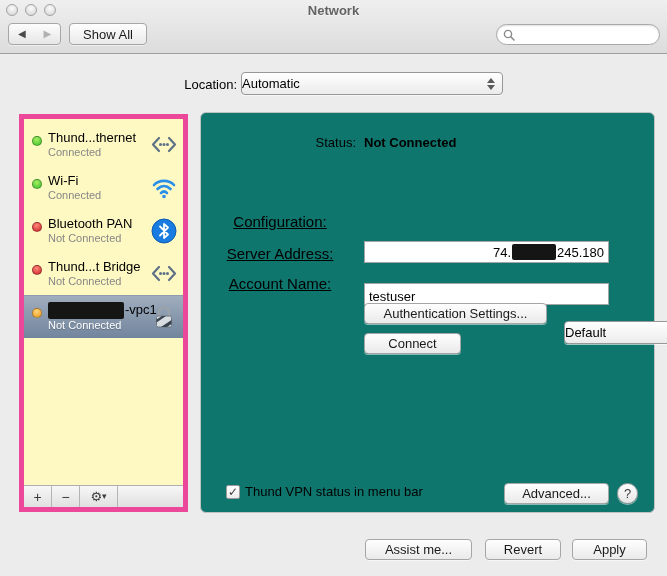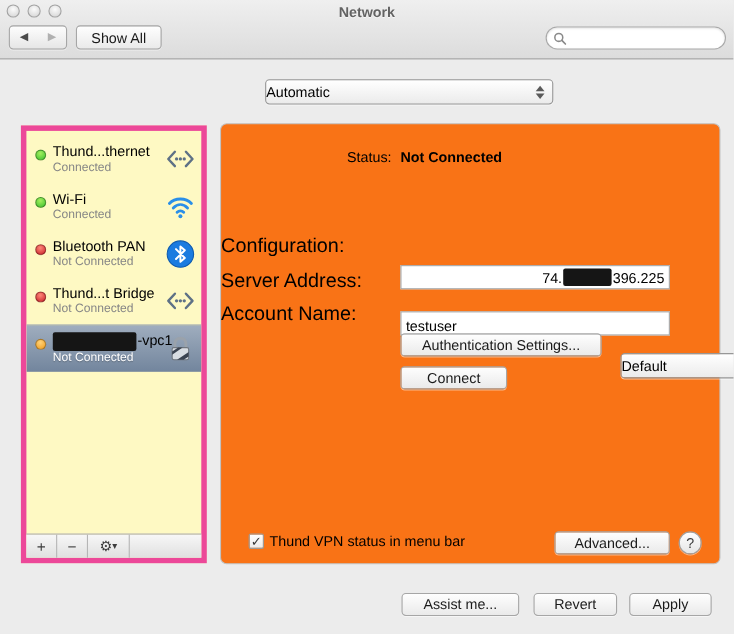--- a/index.html
+++ b/index.html
@@ -120,26 +120,26 @@
     width:28px; border:none; border-right:1px solid #b5b5b5; background:transparent;
     font-size:14px; color:#3c3c3c; cursor:default; line-height:20px; padding:0;
     font-family:inherit;
   }
   .sb-gear { width:38px; font-size:13px; }
   .sb-gear .caret { font-size:9px; vertical-align:2px; color:#3c3c3c; }
 
   
   .panel {
     position:absolute; left:200px; top:112px; width:455px; height:401px;
-    background:#f97316; border:1px solid #c2c2c2; border-radius:6px;
+    background:#0f766e; border:1px solid #c2c2c2; border-radius:6px;
   }
   .status-label { position:absolute; left:0; top:22px; width:155px; text-align:right; font-size:13px; color:#000; }
   .status-value { position:absolute; left:163px; top:22px; font-size:13px; font-weight:bold; color:#000; }
 
-  .form-label { position:absolute; width:158px; text-align:left; font-size:18px; color:#000; }
+  .form-label { position:absolute; width:158px; text-align:center; font-size:15px; color:#000;text-decoration:underline; }
   .lbl-config  { top:100px; left:0; }
   .lbl-server  { top:132px; left:0; }
   .lbl-account { top:162px; left:0; }
 
   .config-popup { left:363px; top:208px; width:245px; }
   .text-field {
     position:absolute; left:163px; width:245px; height:22px;
     background:#fff; border:1px solid #a5a5a5;
     font-size:13px; color:#000; display:flex; align-items:center; padding:0 4px;
   }
@@ -194,20 +194,21 @@
     <button class="btn showall-btn">Show All</button>
     <div class="search-field">
       <svg width="12" height="12" viewBox="0 0 12 12">
         <circle cx="5" cy="5" r="3.6" fill="none" stroke="#8a8a8a" stroke-width="1.4"></circle>
         <line x1="7.8" y1="7.8" x2="11" y2="11" stroke="#8a8a8a" stroke-width="1.6" stroke-linecap="round"></line>
       </svg>
       <input placeholder="" style="">
     </div>
   </div>
 
+  <div class="location-label">Location:</div>
   <div class="popup location-popup">
     <span>Automatic</span>
     <span class="stepper">
         <span class="tri-up"></span>
         <span class="tri-dn"></span>
       </span>
   </div>
 
   <div class="sidebar">
     <div class="iface-list">
@@ -301,21 +302,21 @@
     <div class="form-label lbl-config">Configuration:</div>
     <div class="popup config-popup">
       <span>Default</span>
 
     </div>
 
     <div class="form-label lbl-server">Server Address:</div>
     <div class="text-field field-server">
       <span>74.</span>
       <span class="redact-ip"></span>
-      <span>396.225</span>
+      <span>245.180</span>
     </div>
 
     <div class="form-label lbl-account">Account Name:</div>
     <div class="text-field field-account">
       <input value="testuser" style="">
     </div>
 
     <button class="btn auth-btn">Authentication Settings...</button>
     <button class="btn connect-btn">Connect</button>
 

